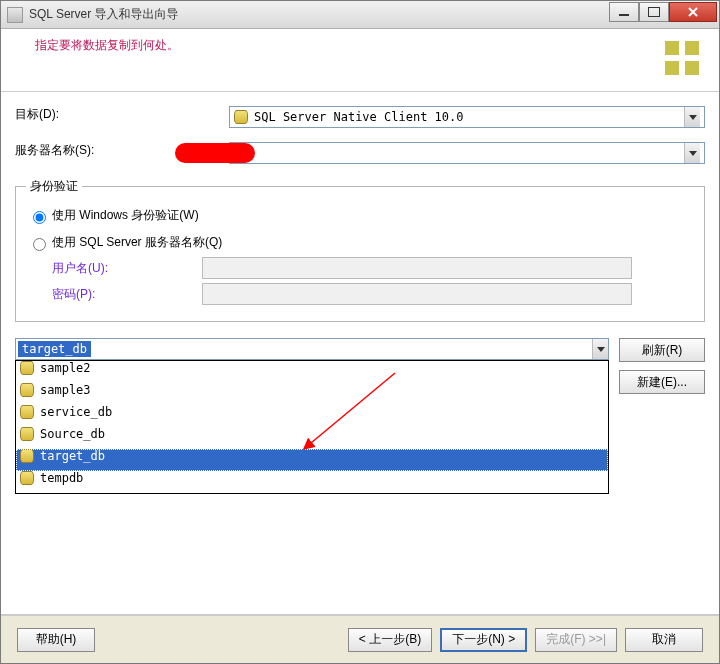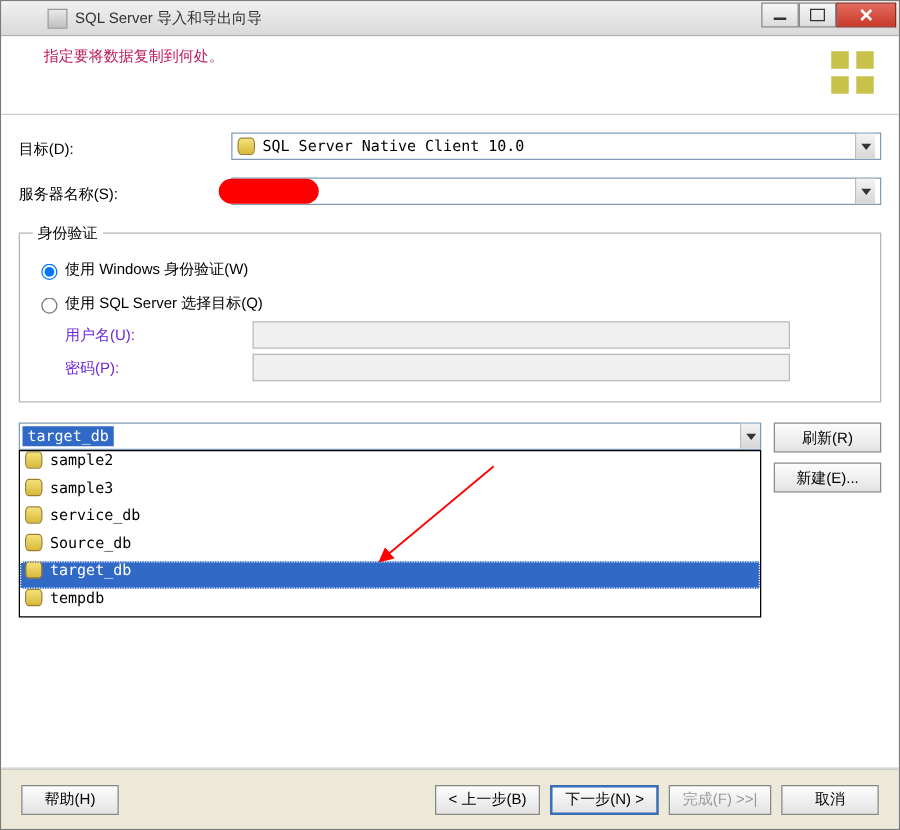--- a/index.html
+++ b/index.html
@@ -19,21 +19,20 @@
     border: 1px solid #7a7a7a;
     display: flex;
     flex-direction: column;
   }
   .titlebar {
     height: 28px;
     background: linear-gradient(#f1f1f1, #d9d9d9);
     display: flex;
     align-items: center;
     border-bottom: 1px solid #b0b0b0;
-    padding-left: 31px;
   }
   .titlebar .app-icon {
     width: 16px; height: 16px;
     margin: 0 6px;
     background: linear-gradient(#e8e8e8,#c0c0c0);
     border: 1px solid #999;
   }
   .titlebar .title { flex: 1; color: #333; }
   .wbtns { display: flex; height: 22px; margin-right: 2px; margin-top:-4px;}
   .wbtn {
@@ -85,22 +84,23 @@
   .header-icon .blk{
     position:absolute;width:14px;height:14px;background:#c8c24a;
   }
   .body-area {
     padding: 14px 14px 8px 14px;
     flex: 1;
     position: relative;
   }
   .row {
     display: flex;
-    align-items: flex-end;
+    align-items: flex-start;
     margin-bottom: 14px;
+    gap: 44px;
   }
   .row .lbl {
     width: 170px;
   }
   .combo, .txt {
     flex: 1;
     height: 22px;
     border: 1px solid #7f9db9;
     background: #fff;
     display: flex;
@@ -220,21 +220,21 @@
       </div>
 
       <fieldset class="auth">
         <legend>身份验证</legend>
         <label class="opt">
           <input type="radio" name="auth" checked="" style="">
           <span>使用 Windows 身份验证(W)</span>
         </label>
         <label class="opt" style="margin-bottom:6px;">
           <input type="radio" name="auth" style="">
-          <span>使用 SQL Server 选择目标(Q)</span>
+          <span>使用 SQL Server 服务器名称(Q)</span>
         </label>
         <div class="cred">
           <div class="clabel">用户名(U):</div>
           <div class="txt"></div>
         </div>
         <div class="cred">
           <div class="clabel">密码(P):</div>
           <div class="txt"></div>
         </div>
       </fieldset>

